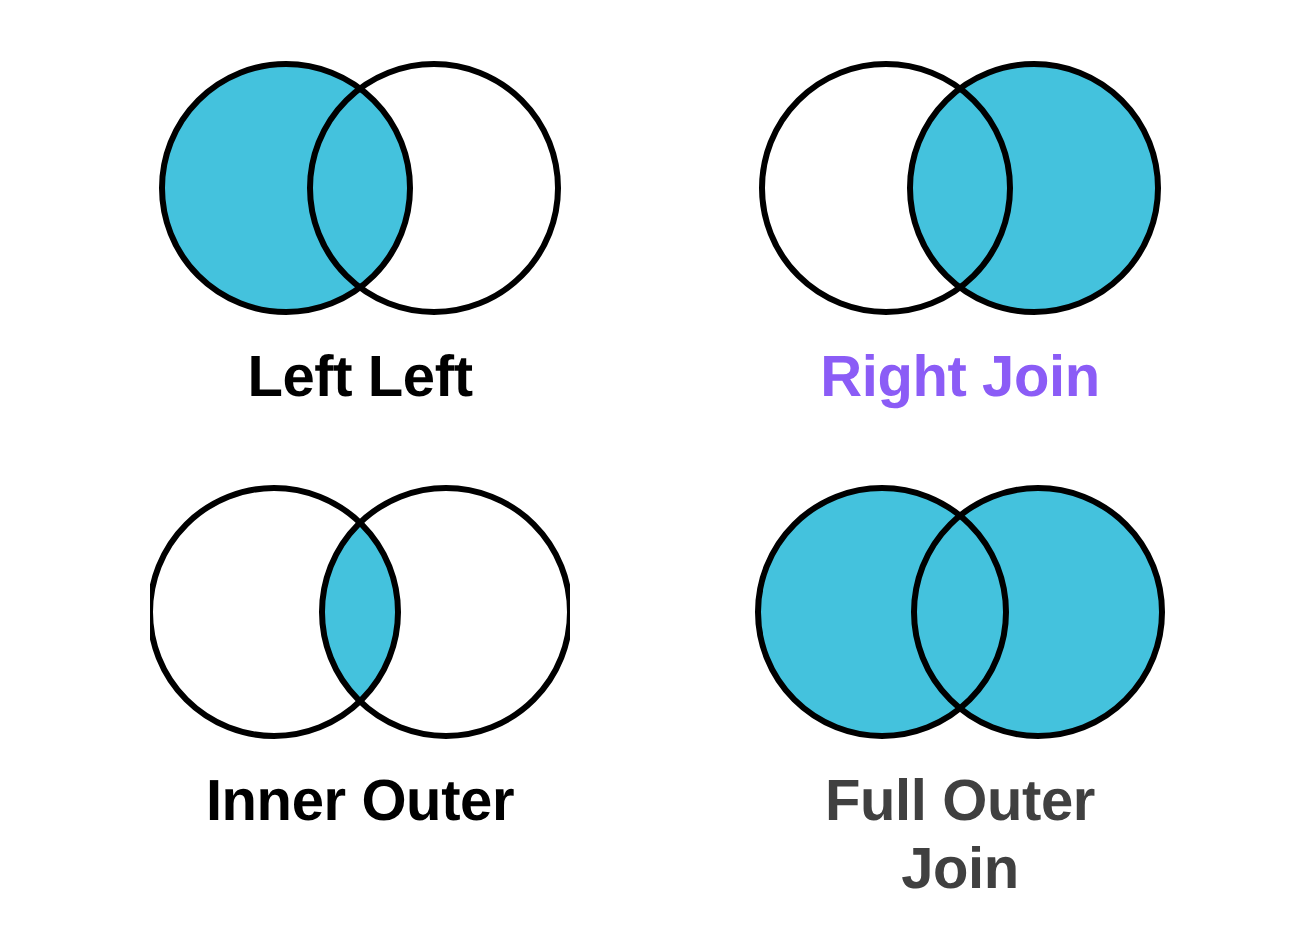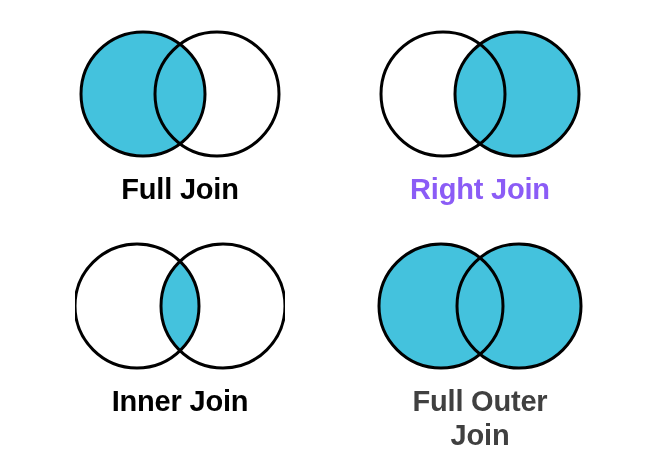--- a/index.html
+++ b/index.html
@@ -73,21 +73,21 @@
         </defs>
 
         <circle cx="68" cy="66" r="62" fill="#44c2dd"></circle>
 
         <circle cx="142" cy="66" r="62" fill="none"></circle>
 
         <circle cx="68" cy="66" r="62" fill="none" stroke="#000000" stroke-width="3"></circle>
         <circle cx="142" cy="66" r="62" fill="none" stroke="#000000" stroke-width="3"></circle>
       </svg>
     </div>
-    <div class="caption" style="color: rgb(0, 0, 0);">Full Join</div>
+    <div class="caption" style="color: rgb(0, 0, 0);">Left Left</div>
   </div>
 
   <div class="quad quad-tr">
     <div class="venn-wrap">
       <svg viewBox="0 0 210 132" xmlns="http://www.w3.org/2000/svg" aria-hidden="true">
         <circle cx="68" cy="66" r="62" fill="none"></circle>
         <circle cx="142" cy="66" r="62" fill="#44c2dd"></circle>
         <circle cx="68" cy="66" r="62" fill="none" stroke="#000000" stroke-width="3"></circle>
         <circle cx="142" cy="66" r="62" fill="none" stroke="#000000" stroke-width="3"></circle>
       </svg>
@@ -106,21 +106,21 @@
         <circle cx="62" cy="66" r="62" fill="#ffffff"></circle>
         <circle cx="148" cy="66" r="62" fill="#ffffff"></circle>
 
         <g clip-path="url(#clipL-ij)">
           <circle cx="148" cy="66" r="62" fill="#44c2dd"></circle>
         </g>
         <circle cx="62" cy="66" r="62" fill="none" stroke="#000000" stroke-width="3"></circle>
         <circle cx="148" cy="66" r="62" fill="none" stroke="#000000" stroke-width="3"></circle>
       </svg>
     </div>
-    <div class="caption" style="color: rgb(0, 0, 0);">Inner Join</div>
+    <div class="caption" style="color: rgb(0, 0, 0);">Inner Outer</div>
   </div>
 
   <div class="quad quad-br">
     <div class="venn-wrap">
       <svg viewBox="0 0 210 132" xmlns="http://www.w3.org/2000/svg" aria-hidden="true">
         <circle cx="66" cy="66" r="62" fill="#44c2dd"></circle>
         <circle cx="144" cy="66" r="62" fill="#44c2dd"></circle>
         <circle cx="66" cy="66" r="62" fill="none" stroke="#000000" stroke-width="3"></circle>
         <circle cx="144" cy="66" r="62" fill="none" stroke="#000000" stroke-width="3"></circle>
       </svg>

